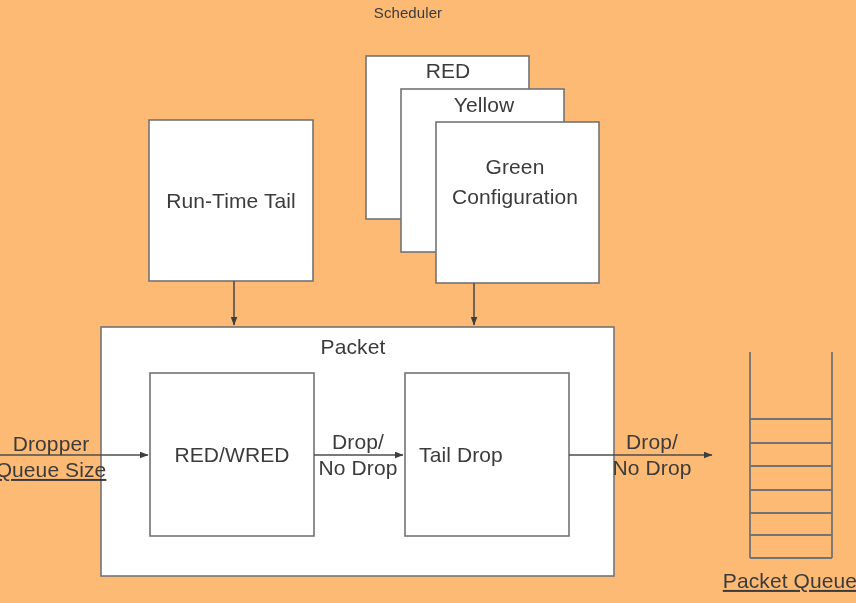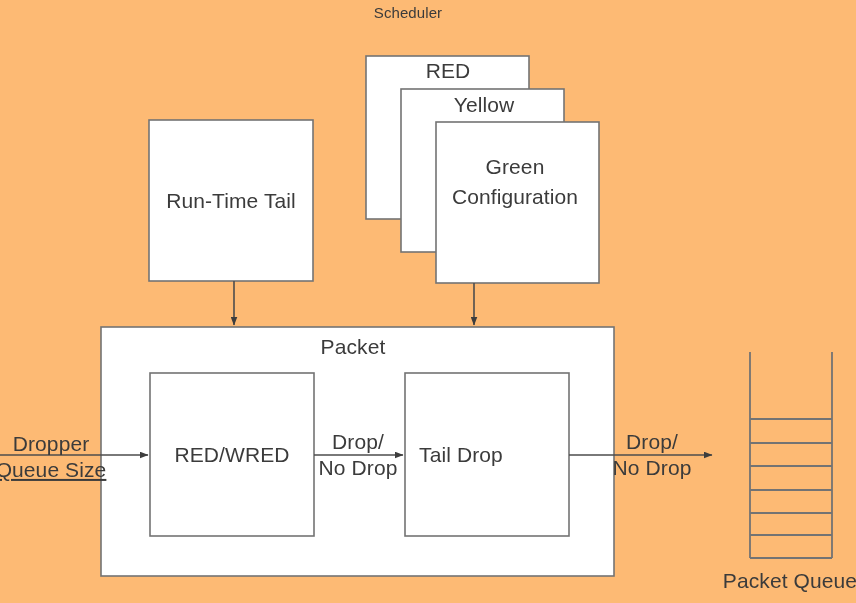--- a/index.html
+++ b/index.html
@@ -100,15 +100,15 @@
 
   <div class="lbl" style="left:51px; top:444px;">Dropper</div>
   <div class="lbl" style="left:51px; top:470px;text-decoration:underline;">Queue Size</div>
 
   <div class="lbl" style="left:358px; top:442px;">Drop/</div>
   <div class="lbl" style="left:358px; top:468px;">No Drop</div>
 
   <div class="lbl" style="left:652px; top:442px;">Drop/</div>
   <div class="lbl" style="left:652px; top:468px;">No Drop</div>
 
-  <div class="lbl" style="left:790px; top:581px;">Packet Queue</div>
+  <div class="lbl" style="left:790px; top:581px;text-decoration:underline;">Packet Queue</div>
 
 </div>
 
 </body></html>

